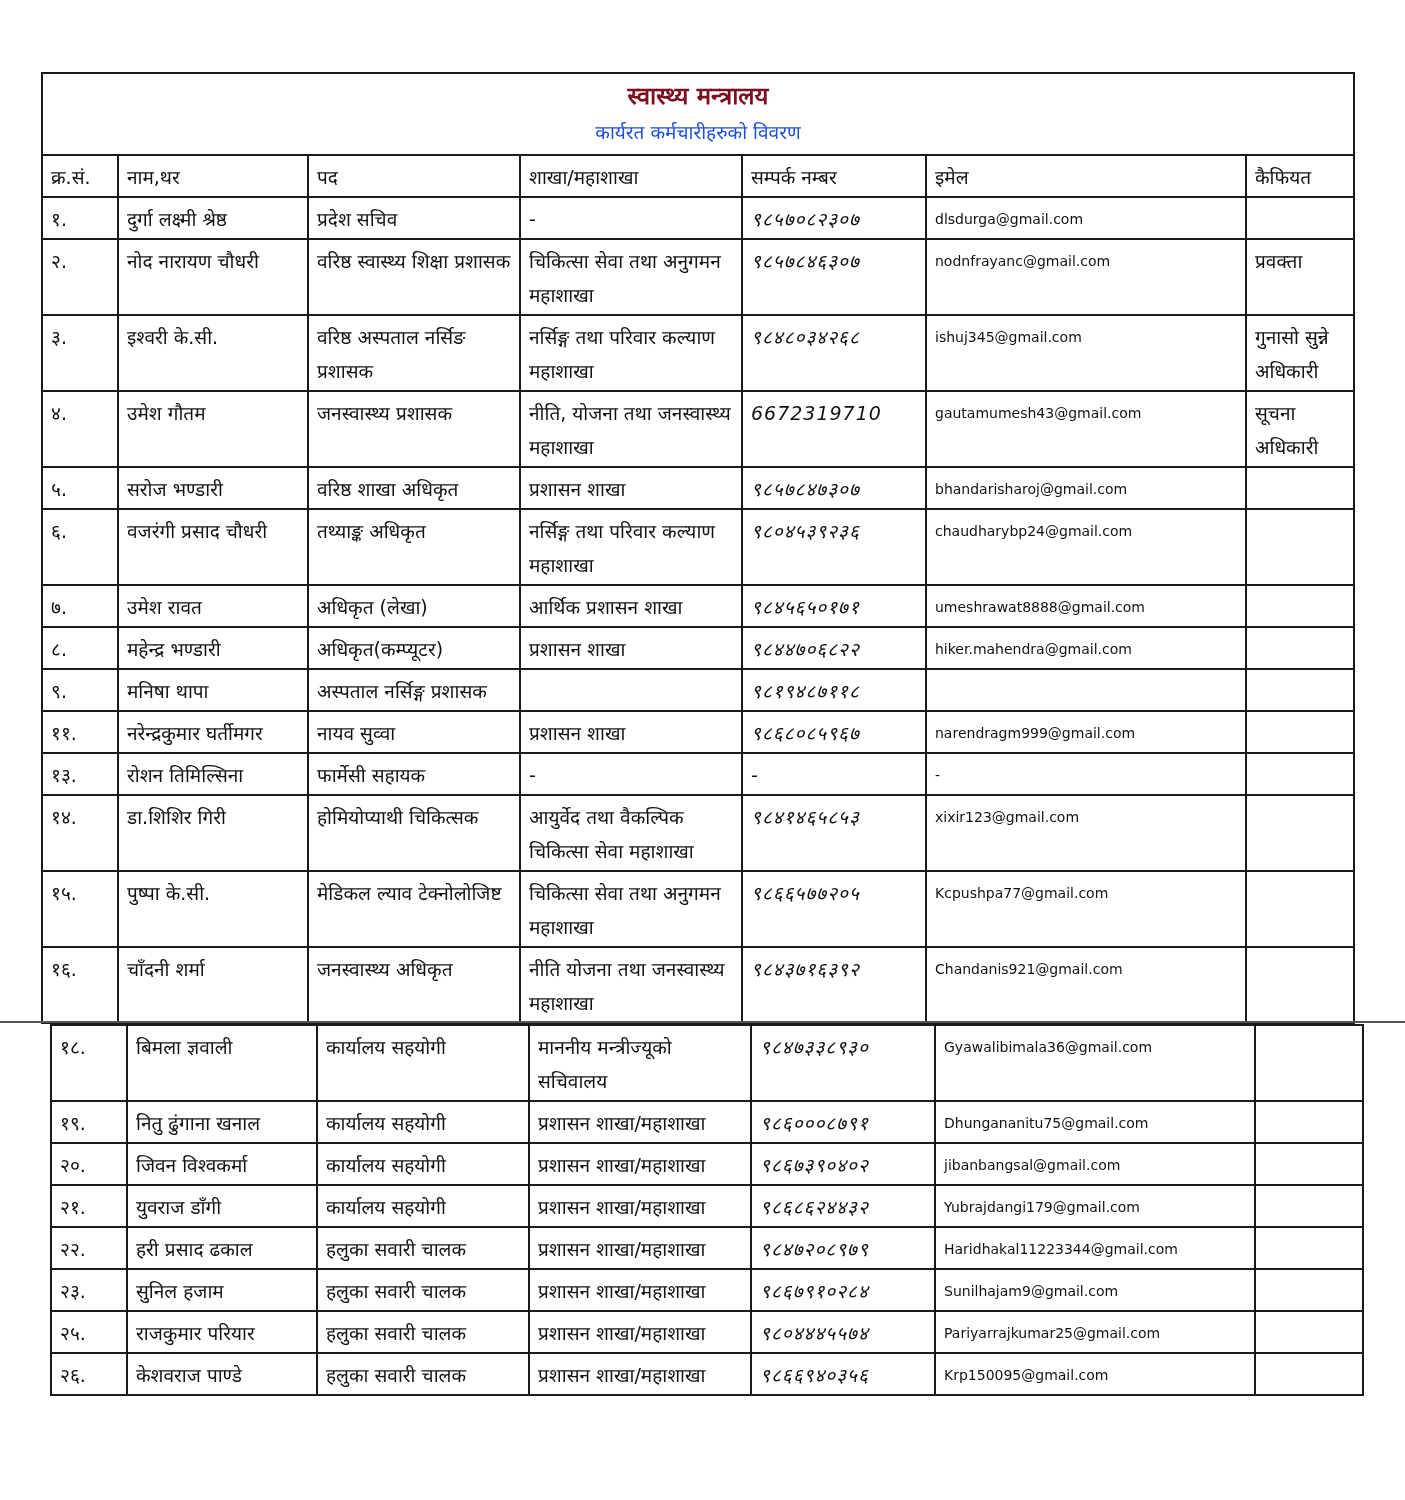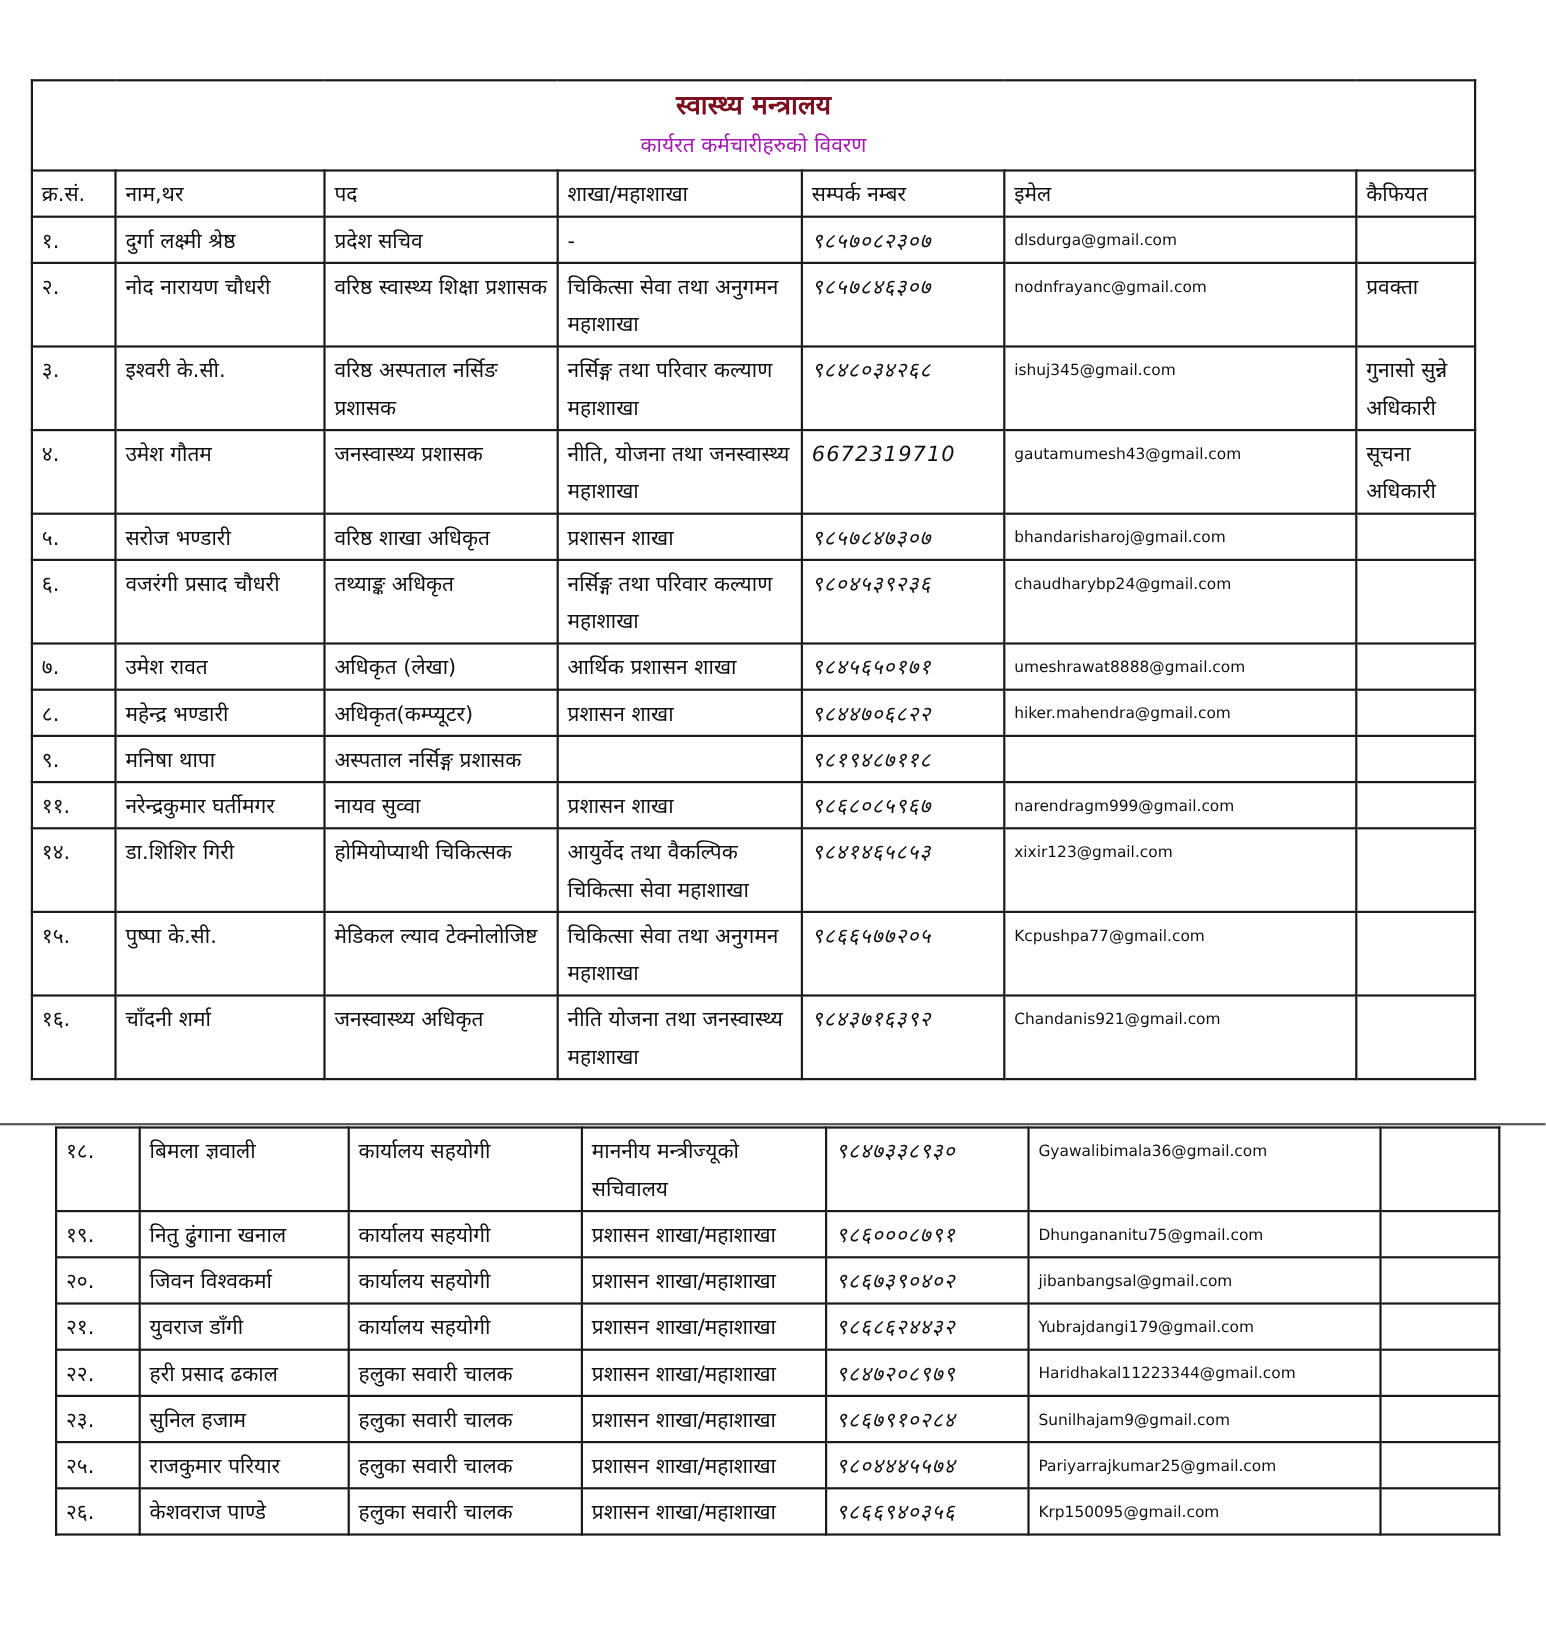--- a/index.html
+++ b/index.html
@@ -4,25 +4,25 @@
 <style>
   html, body { margin: 0; padding: 0; background: #ffffff; }
   body { width: 1405px; height: 1500px; position: relative; overflow: hidden;
          font-family: "DejaVu Sans", sans-serif; color: #111; }
   table { border-collapse: collapse; position: absolute; table-layout: fixed; }
   td, th { border: 2px solid #1a1a1a; vertical-align: top; padding: 4px 8px 2px 8px;
            font-size: 19px; line-height: 34px; font-weight: normal; text-align: left;
            overflow: hidden; white-space: normal; }
   .email { font-family: "DejaVu Sans", sans-serif; font-size: 14px; }
   .phone { letter-spacing: 1px; font-style: italic; }
-  #t1 { left: 28px; top: 72px; width: 1312px; }
+  #t1 { left: 41px; top: 72px; width: 1312px; }
   #t2 { left: 50px; top: 1024px; width: 1312px; }
   .title-cell { text-align: center; padding: 4px 0; line-height: 36px; }
   .title-main { color: #7a1020; font-size: 24px; font-weight: bold; display: block; }
-  .title-sub { color: #a21caf; font-size: 19px; display: block; }
+  .title-sub { color: #1d4ed8; font-size: 19px; display: block; }
   .divider { position: absolute; left: 0; top: 1021px; width: 1405px; height: 2px; background: #555; }
   col.c0 { width: 76px; } col.c1 { width: 190px; } col.c2 { width: 212px; }
   col.c3 { width: 222px; } col.c4 { width: 184px; } col.c5 { width: 320px; } col.c6 { width: 108px; }
 </style>
 </head>
 <body>
 
 <table id="t1">
   <colgroup>
       <col class="c0">
@@ -135,20 +135,29 @@
       <tr>
         <td>११.</td>
         <td>नरेन्द्रकुमार घर्तीमगर</td>
         <td>नायव सुव्वा</td>
         <td>प्रशासन शाखा</td>
         <td class="phone">९८६८०८५९६७</td>
         <td class="email">narendragm999@gmail.com</td>
         <td></td>
       </tr>
       <tr>
+        <td>१३.</td>
+        <td>रोशन तिमिल्सिना</td>
+        <td>फार्मेसी सहायक</td>
+        <td>-</td>
+        <td class="phone">-</td>
+        <td class="email">-</td>
+        <td></td>
+      </tr>
+      <tr>
         <td>१४.</td>
         <td>डा.शिशिर गिरी</td>
         <td>होमियोप्याथी चिकित्सक</td>
         <td>आयुर्वेद तथा वैकल्पिक चिकित्सा सेवा महाशाखा</td>
         <td class="phone">९८४१४६५८५३</td>
         <td class="email">xixir123@gmail.com</td>
         <td></td>
       </tr>
       <tr>
         <td>१५.</td>

